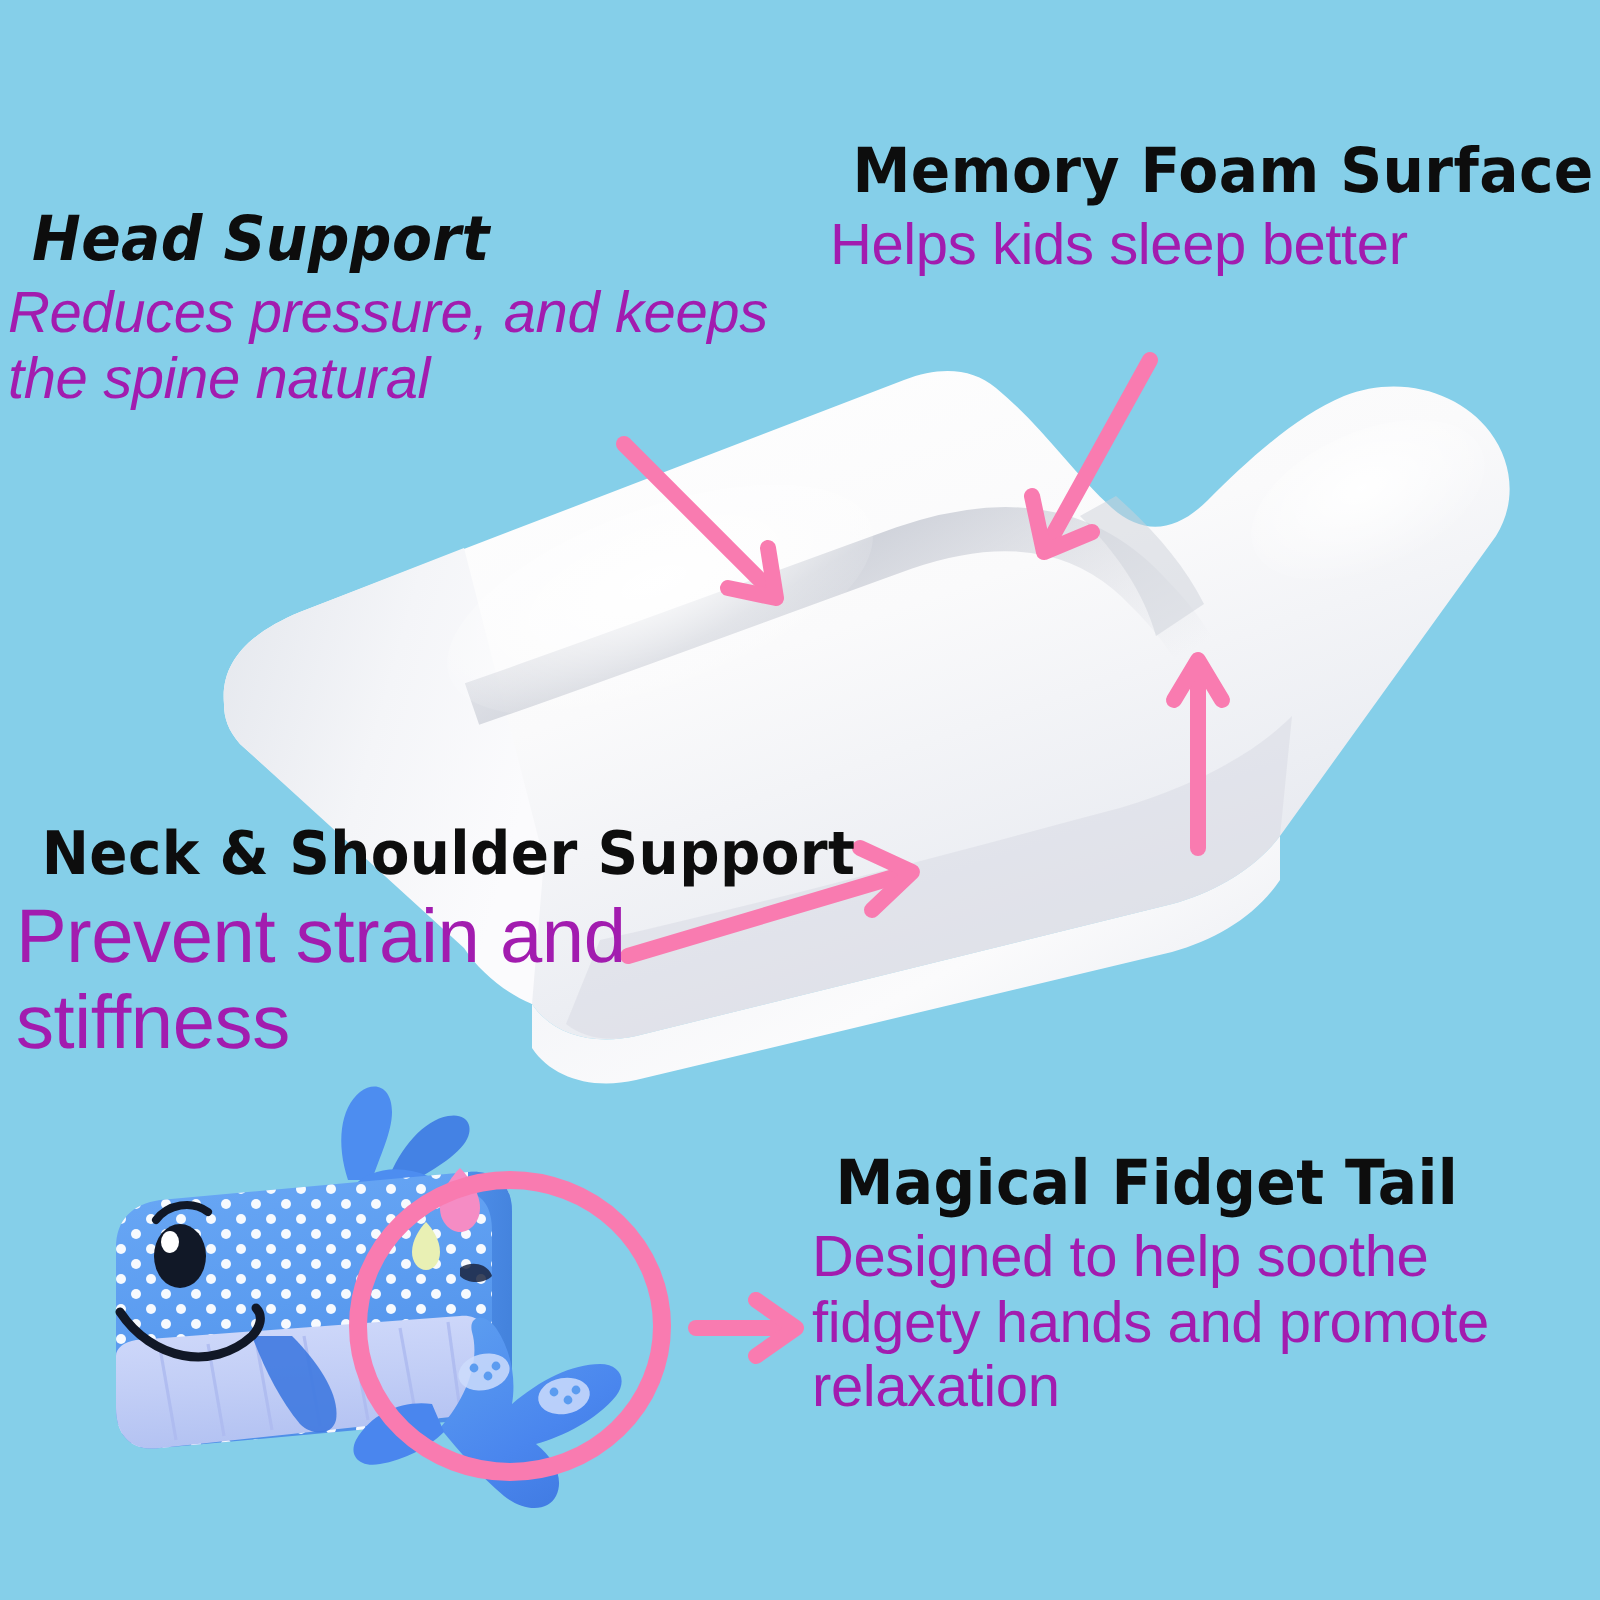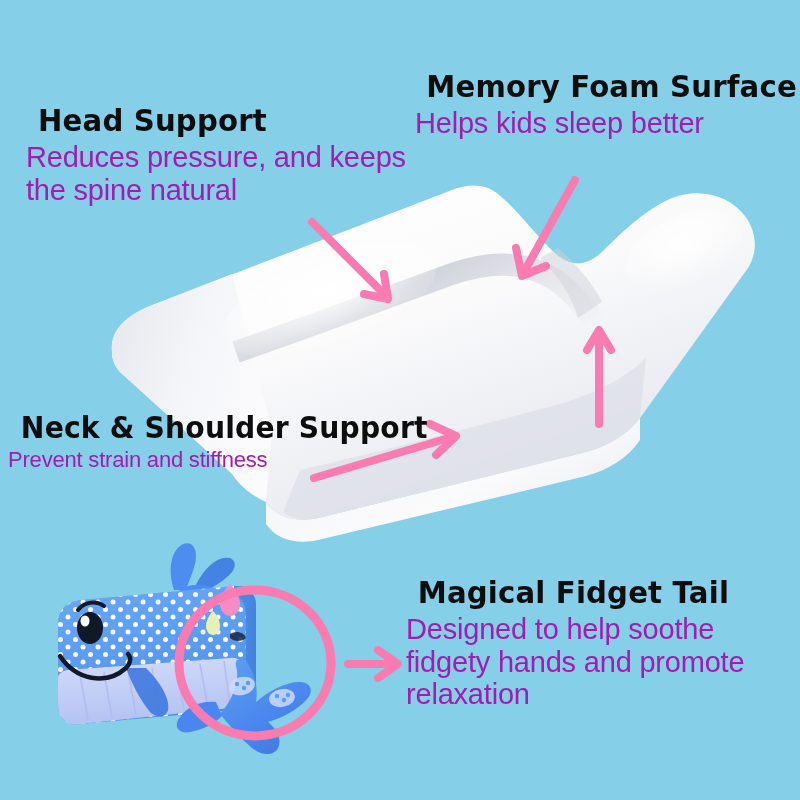--- a/index.html
+++ b/index.html
@@ -38,31 +38,31 @@
     transform-origin: center;
   }
   .callout .bd {
     font-family: "Liberation Sans", sans-serif;
     font-weight: 400;
     color: #a21caf;
     line-height: 1.12;
     letter-spacing: -0.2px;
   }
 
-  #c-head      { left: 26px;  top: 104px; width: 400px; }
+  #c-head      { left: 4px;  top: 104px; width: 400px; font-style: italic; }
   #c-head .hd  { font-size: 31px; }
   #c-head .bd  { font-size: 29px; margin-top: 5px; }
 
   #c-foam      { left: 415px; top: 70px;  width: 375px; }
   #c-foam .hd  { font-size: 31px; }
   #c-foam .bd  { font-size: 29px; margin-top: 5px; }
 
   #c-neck      { left: 8px;   top: 412px; width: 428px; }
   #c-neck .hd  { font-size: 30px; }
-  #c-neck .bd  { font-size: 22px; margin-top: 5px; }
+  #c-neck .bd  { font-size: 38px; margin-top: 5px; }
 
   #c-back      { left: 430px; top: 424px; width: 364px; }
   #c-back .hd  { font-size: 31px; }
   #c-back .bd  { font-size: 29px; margin-top: 4px; }
 
   #c-tail      { left: 406px; top: 576px; width: 390px; }
   #c-tail .hd  { font-size: 31px; }
   #c-tail .bd  { font-size: 29px; margin-top: 5px; }
 
   

